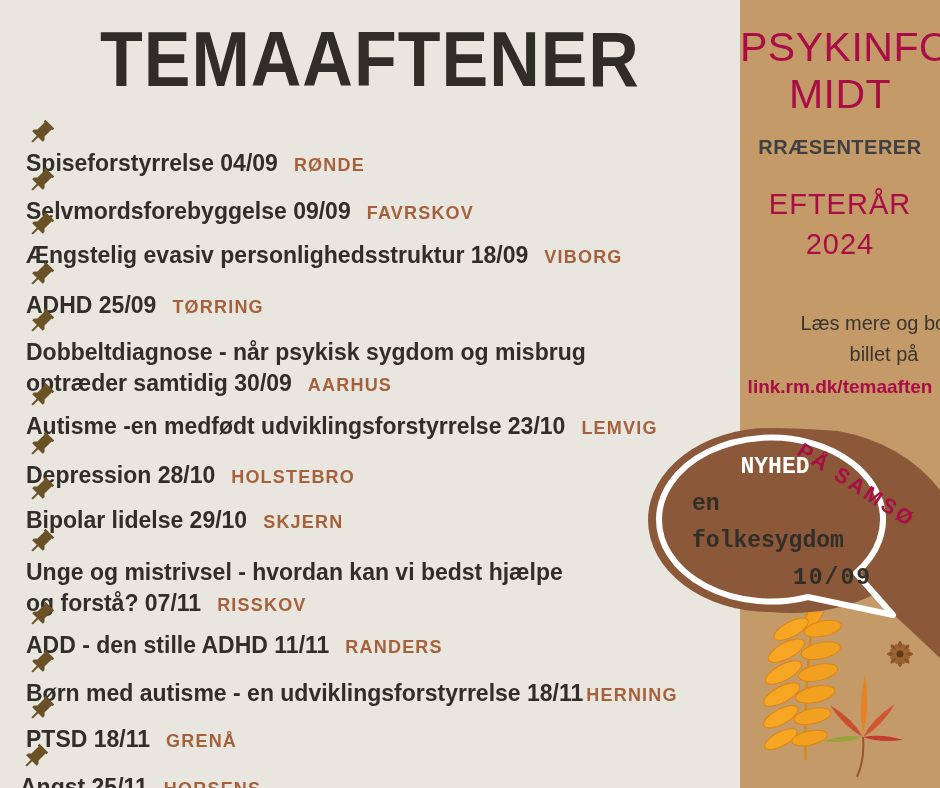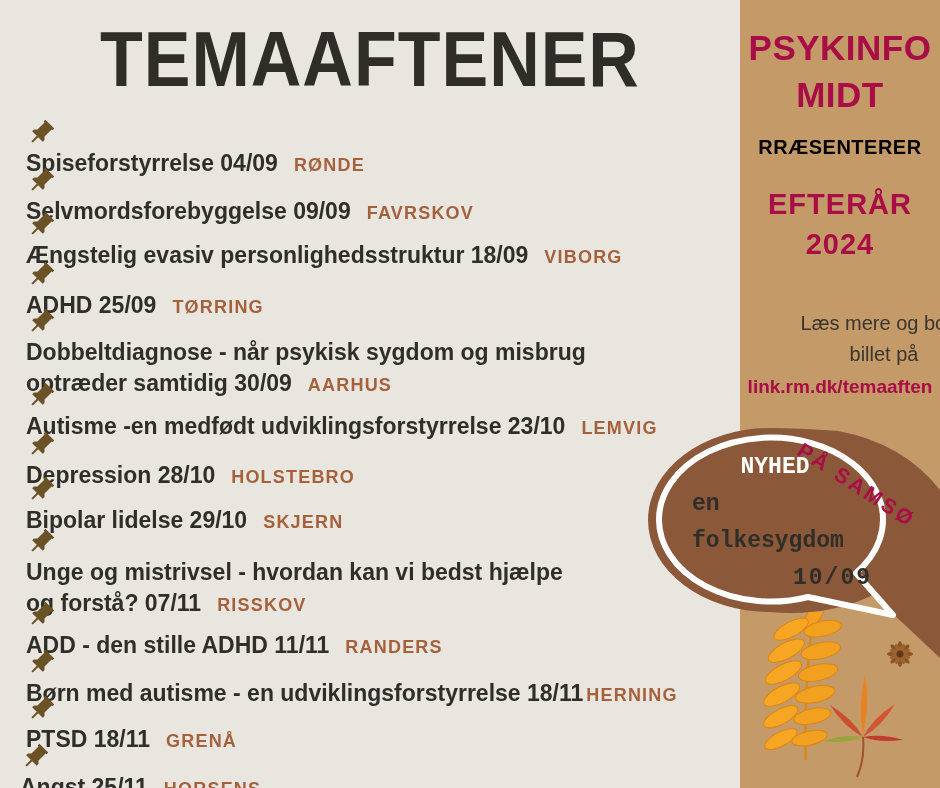--- a/index.html
+++ b/index.html
@@ -22,23 +22,23 @@
   }
   .pin{width:30px;height:30px;flex:0 0 30px;margin-right:8px;margin-top:0;fill:#6b5226;}
   .etext{min-width:0;}
   .loc{
     font-size:18px;font-weight:bold;letter-spacing:1.2px;color:#a5613c;margin-left:16px;
   }
   .tight .loc{margin-left:3px;}
   
   .sidebar{position:absolute;top:0;right:0;width:200px;height:788px;background:#c49a69;}
   .sidebar .sb{position:absolute;left:0;width:100%;text-align:center;}
-  .brand{top:24px;color:#a80d45;font-size:35px;font-weight:bold;line-height:47px;letter-spacing:.5px;}
-  .presents{top:136px;color:#000000;font-size:20px;font-weight:bold;letter-spacing:.5px;}
-  .season{top:184px;color:#a80d45;font-size:29px;font-weight:bold;line-height:40px;letter-spacing:1px;}
+  .brand{top:24px;color:#a80d45;font-size:41px;font-weight:normal;line-height:47px;letter-spacing:.5px;}
+  .presents{top:136px;color:#404040;font-size:20px;font-weight:bold;letter-spacing:.5px;}
+  .season{top:184px;color:#a80d45;font-size:29px;font-weight:normal;line-height:40px;letter-spacing:1px;}
   .bookinfo{top:308px;color:#3a352e;font-size:20px;line-height:31px;padding-left:44px;}
   .booklink{top:376px;color:#a80d45;font-size:19px;font-weight:bold;}
   
   .bubble-svg{position:absolute;left:648px;top:425px;}
   .bubble-text{
     position:absolute;left:678px;top:449px;width:194px;
     font-size:23px;font-weight:600;line-height:37px;color:#2f2e29;font-family:Liberation Mono, monospace;
   }
   .bubble-text .badge{color:#ffffff;text-align:center;}
   .bubble-text .bline{text-align:left;padding-left:14px;}

